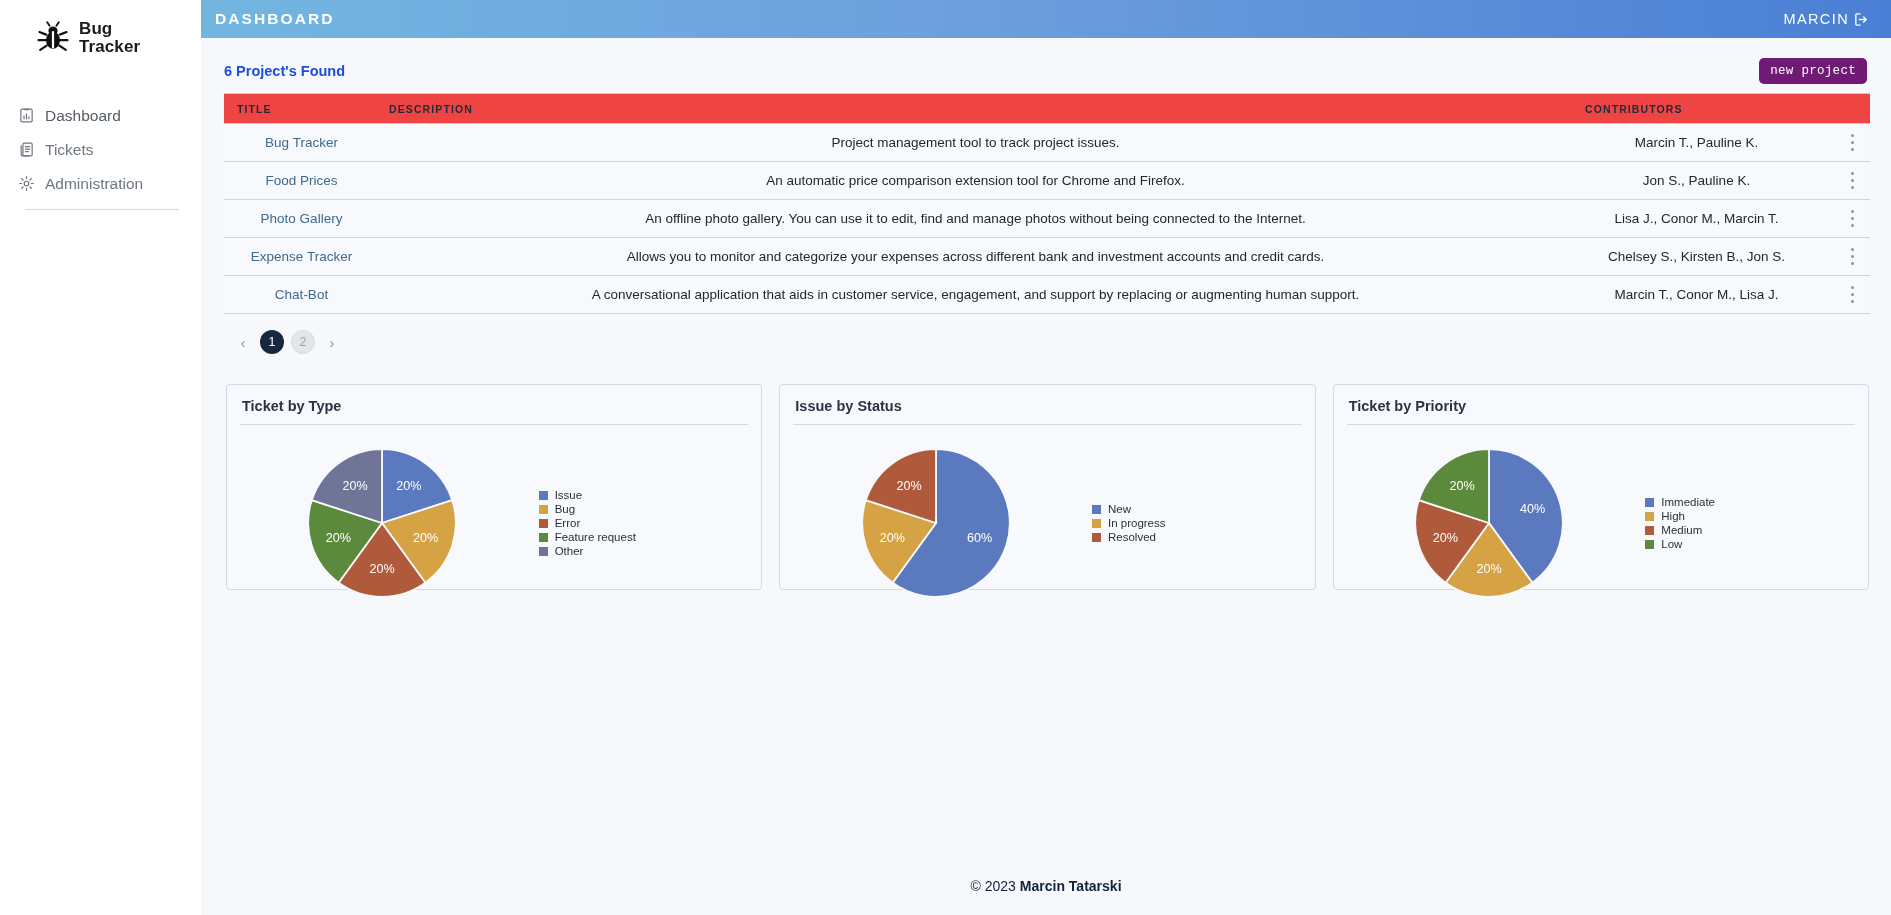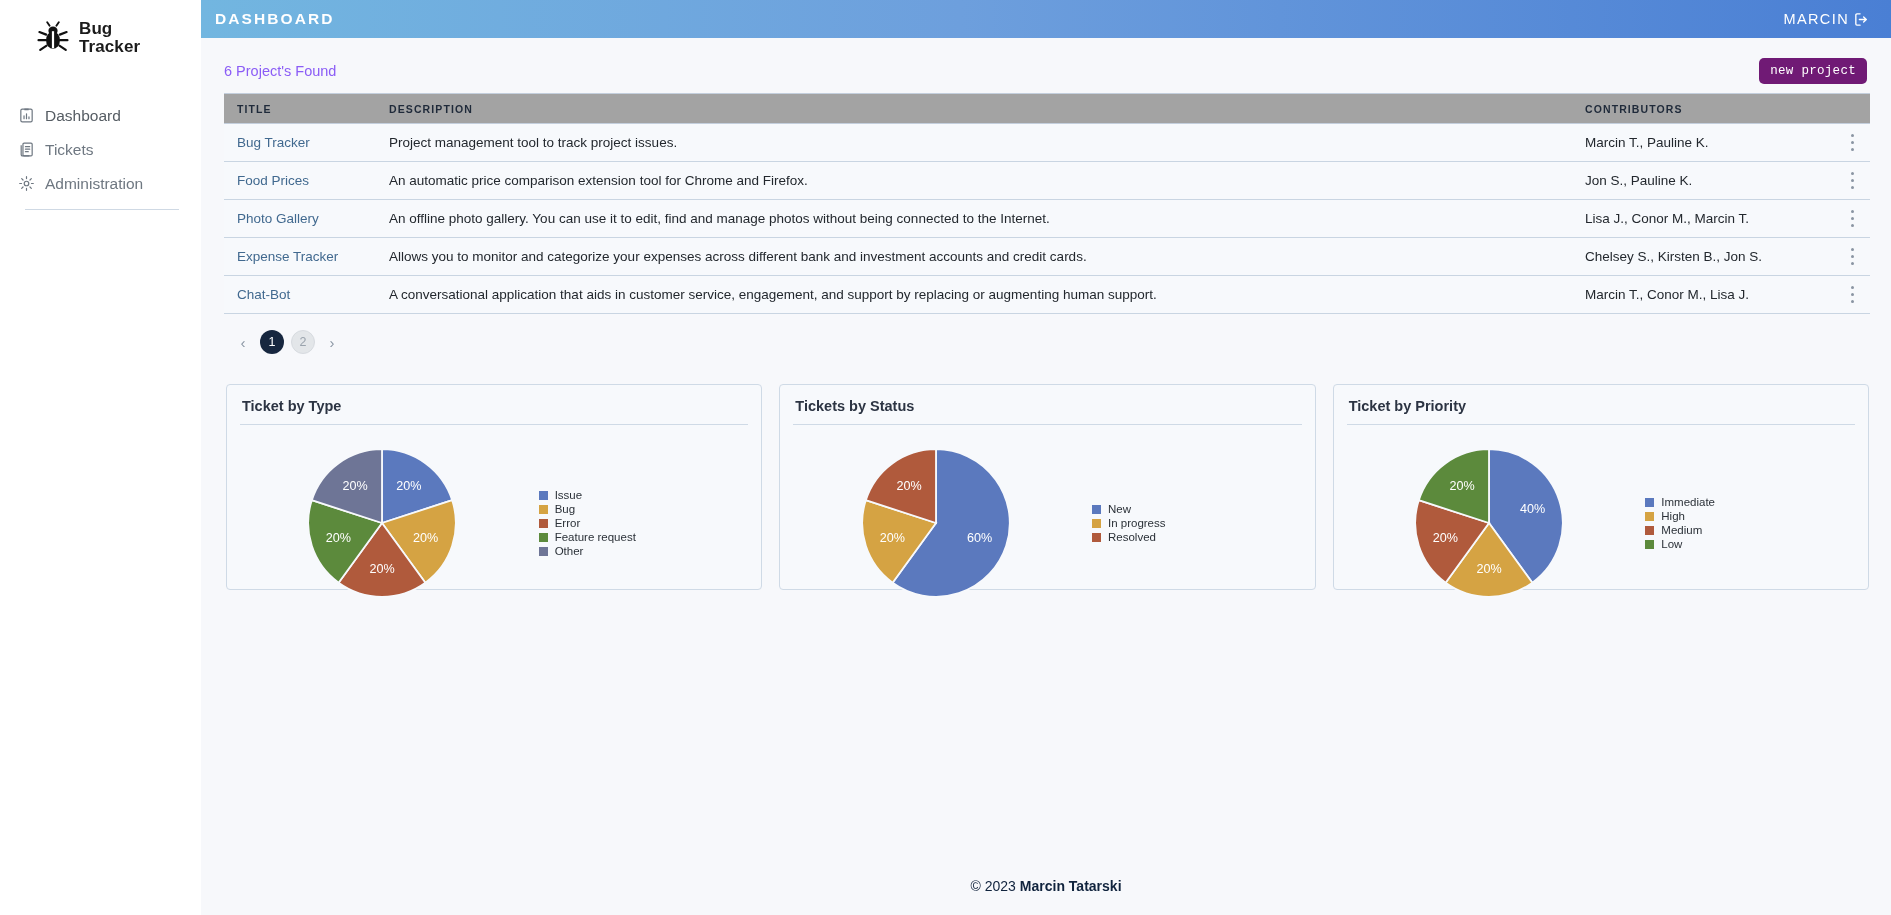--- a/index.html
+++ b/index.html
@@ -52,38 +52,38 @@
   .topbar-right { display: flex; align-items: center; gap: 4px; }
   .topbar-user { color: #ffffff; font-size: 14.5px; letter-spacing: 1.4px; }
   .logout-ico { width: 17px; height: 17px; color: #fff; cursor: pointer; }
 
   .content { padding: 18px 21px 0 23px; flex: 1; }
 
   .panel-head {
     display: flex; align-items: center; justify-content: space-between;
     height: 30px; margin-bottom: 7px; padding-right: 3px;
   }
-  .panel-title { font-size: 14.5px; font-weight: normal; color: #8b5cf6; }
+  .panel-title { font-size: 14.5px; font-weight: bold; color: #1d4ed8; }
   .btn-new {
     background: #701a75; color: #ffffff; border: none; border-radius: 5px;
     font-family: "Liberation Mono", monospace;
     font-size: 12.5px; padding: 6px 11px; cursor: pointer; letter-spacing: .3px;
   }
 
   
   table.projects { width: 100%; border-collapse: collapse; background: #f7f9fc; }
   table.projects thead th {
-    background: #a3a3a3; color: #1f2a3a;
+    background: #ef4444; color: #1f2a3a;
     font-size: 10.5px; font-weight: bold; letter-spacing: 1.1px;
     text-align: left; padding: 9px 10px 8px 13px; text-transform: uppercase;
     border-top: 1px solid #c4cfdd; border-bottom: 1px solid #c4cfdd;
   }
   table.projects tbody td {
     font-size: 13.5px; color: #23282e; padding: 10px 10px 10px 13px;
-    border-bottom: 1px solid #c9d5e2; vertical-align: middle;
+    border-bottom: 1px solid #c9d5e2; vertical-align: middle; text-align: center;
   }
   table.projects tbody tr:last-child td { border-bottom: 1px solid #c9d5e2; }
   .col-title { width: 152px; }
   .col-contrib { width: 246px; }
   .col-menu { width: 52px; }
   .proj-link { color: #41698f; cursor: pointer; font-size: 13.5px; }
   .kebab {
     width: 4px; height: 17px; margin-left: 20px; cursor: pointer;
     display: flex; flex-direction: column; justify-content: space-between;
   }
@@ -338,21 +338,21 @@
                 </div>
                 <div class="legend-item">
                   <span class="legend-swatch" style="background: rgb(110, 117, 150);"></span>
                   <span class="legend-label">Other</span>
                 </div>
               </div>
           </div>
         </div>
 
         <div class="chart-card">
-          <div class="chart-title">Tickets by Status</div>
+          <div class="chart-title">Issue by Status</div>
           <div class="chart-body">
             <div class="chart-pie-wrap">
               <svg viewBox="0 0 200 200" width="180" height="180">
                   <path d="M 100 100 L 100 18 A 82 82 0 1 1 51.80160931201721 166.3393935387457 Z" fill="#5b79be" stroke="#f7f9fc" stroke-width="2"></path>
                   <text x="148.3517132884456" y="120.71042399402232" text-anchor="middle" fill="#ffffff" font-size="14" font-family="&quot;Liberation Sans&quot;, sans-serif">60%</text>
                   <path d="M 100 100 L 51.80160931201721 166.3393935387457 A 82 82 0 0 1 22.013365663797416 74.66060646125429 Z" fill="#d5a343" stroke="#f7f9fc" stroke-width="2"></path>
                   <text x="51.6482867115544" y="120.71042399402234" text-anchor="middle" fill="#ffffff" font-size="14" font-family="&quot;Liberation Sans&quot;, sans-serif">20%</text>
                   <path d="M 100 100 L 22.013365663797416 74.66060646125429 A 82 82 0 0 1 99.99999999999999 18 Z" fill="#b05a3c" stroke="#f7f9fc" stroke-width="2"></path>
                   <text x="70.11699777345066" y="63.86957600597768" text-anchor="middle" fill="#ffffff" font-size="14" font-family="&quot;Liberation Sans&quot;, sans-serif">20%</text>
                 </svg>

